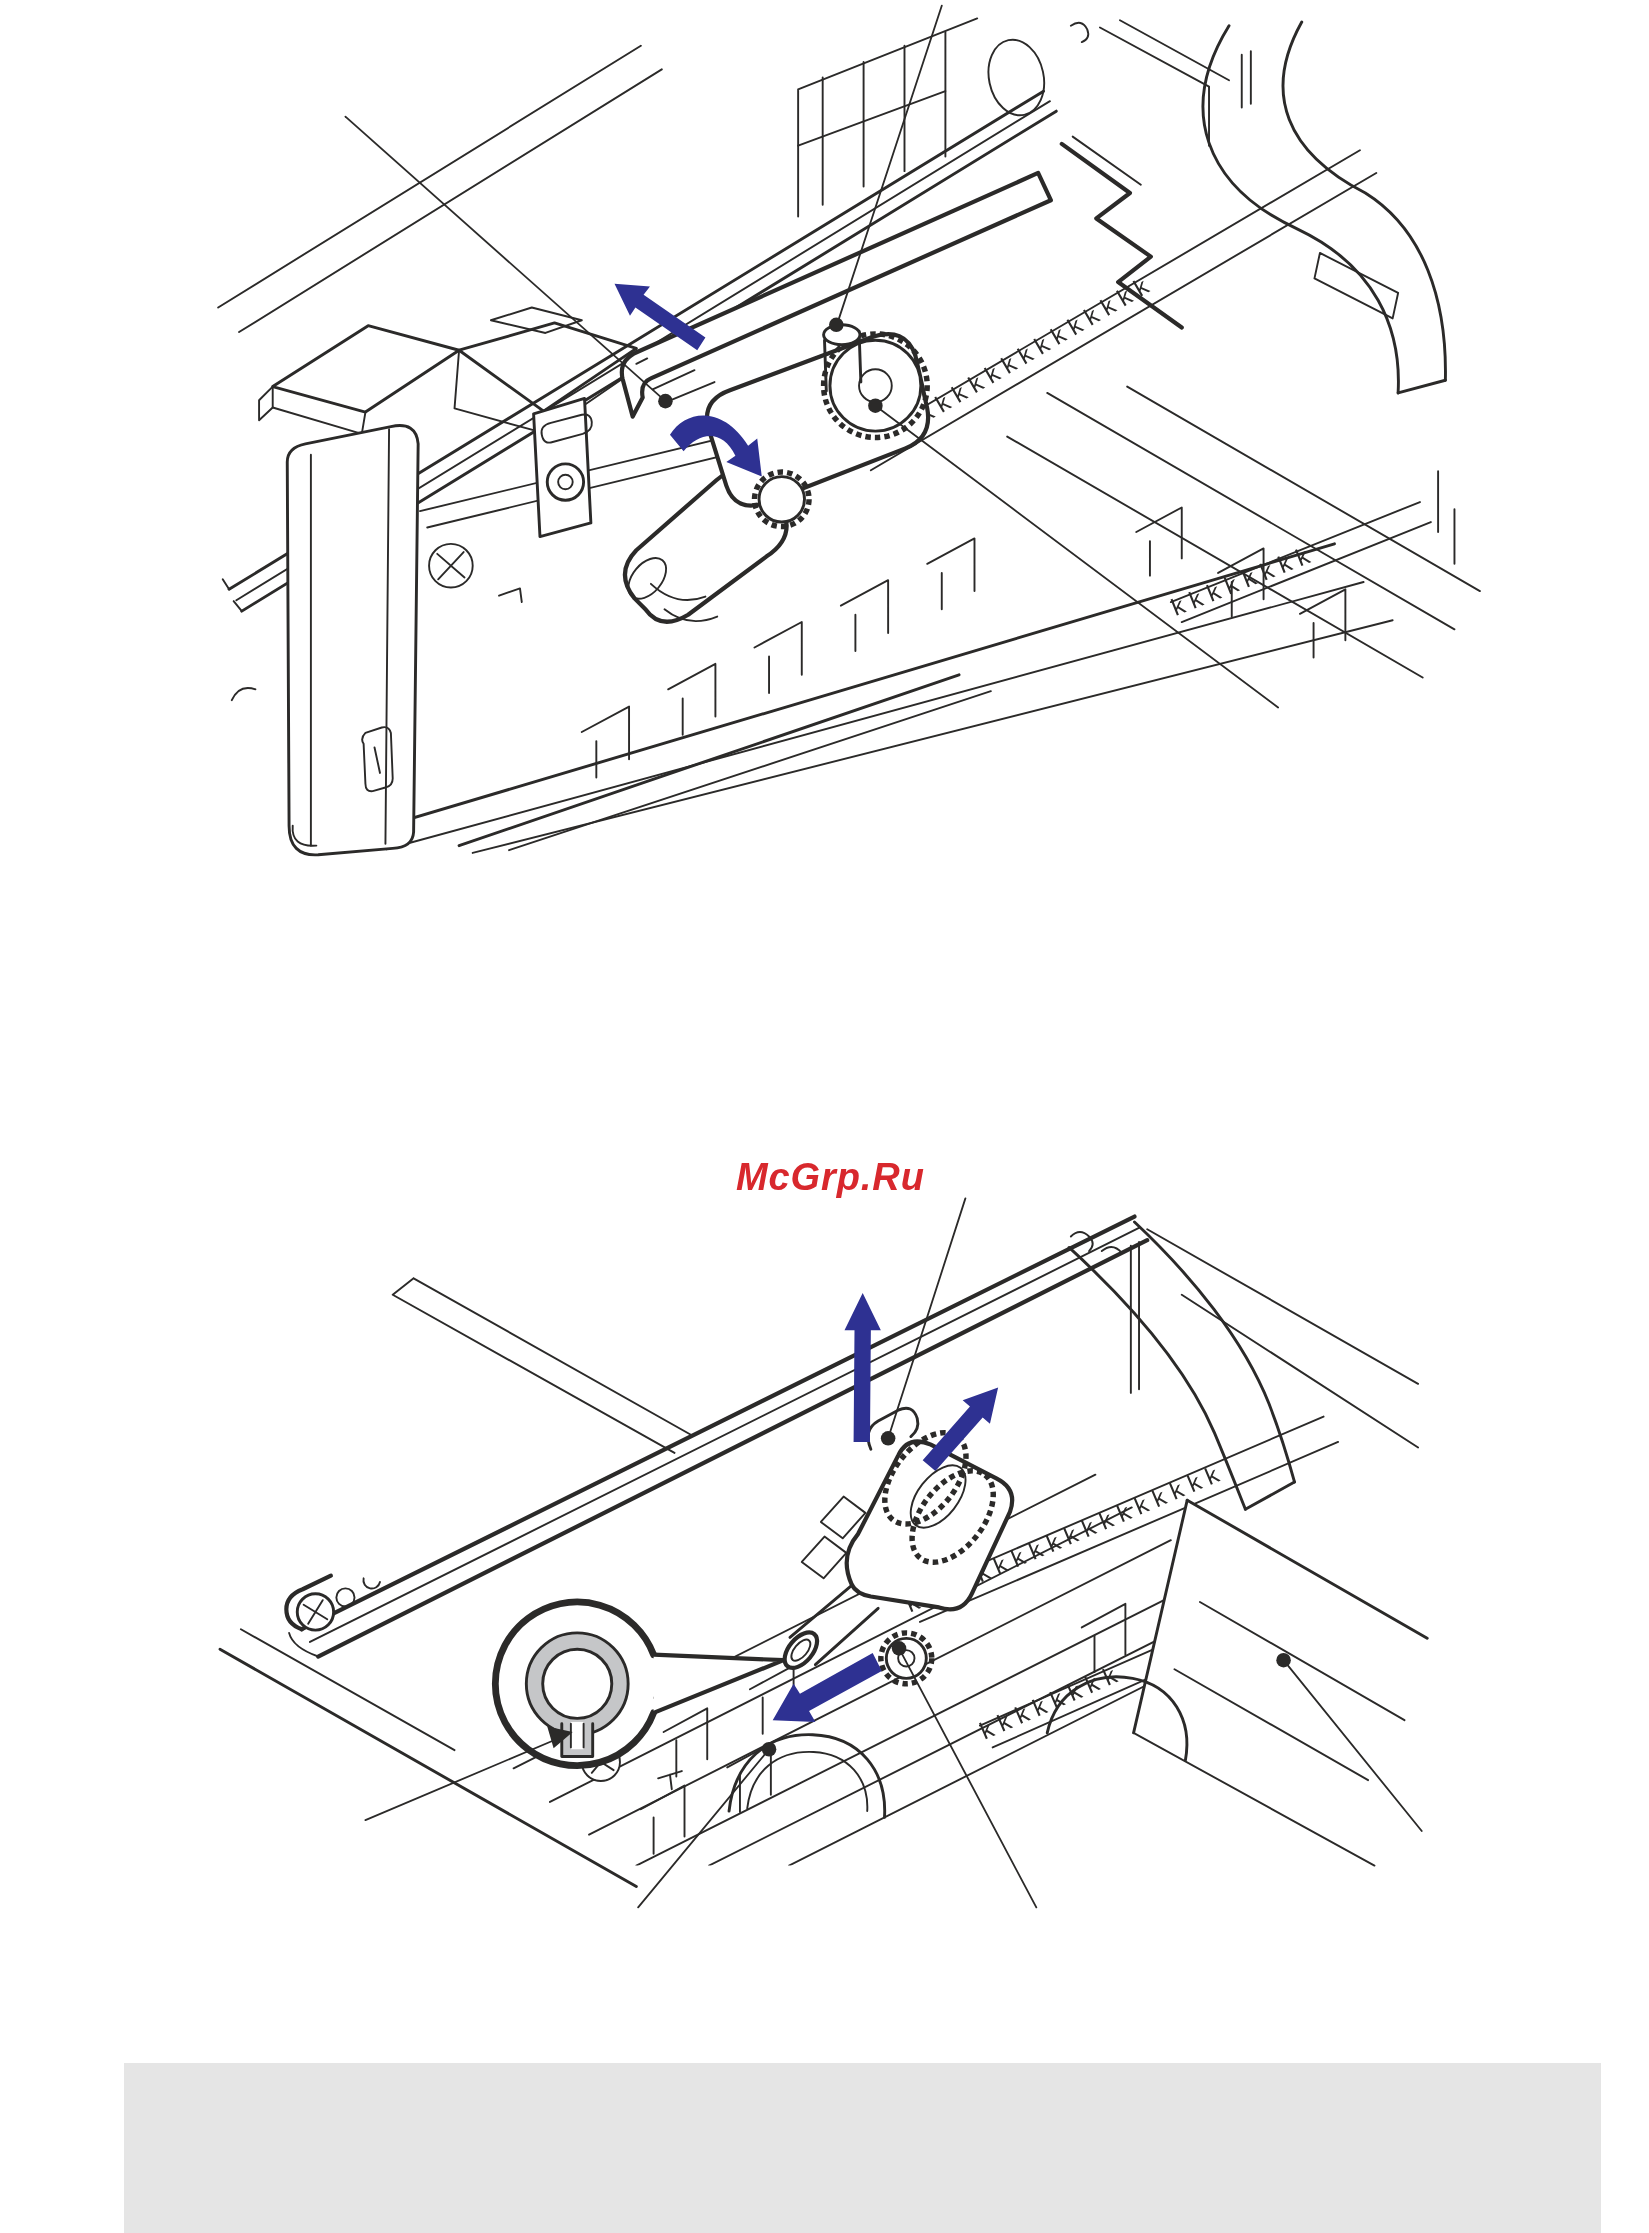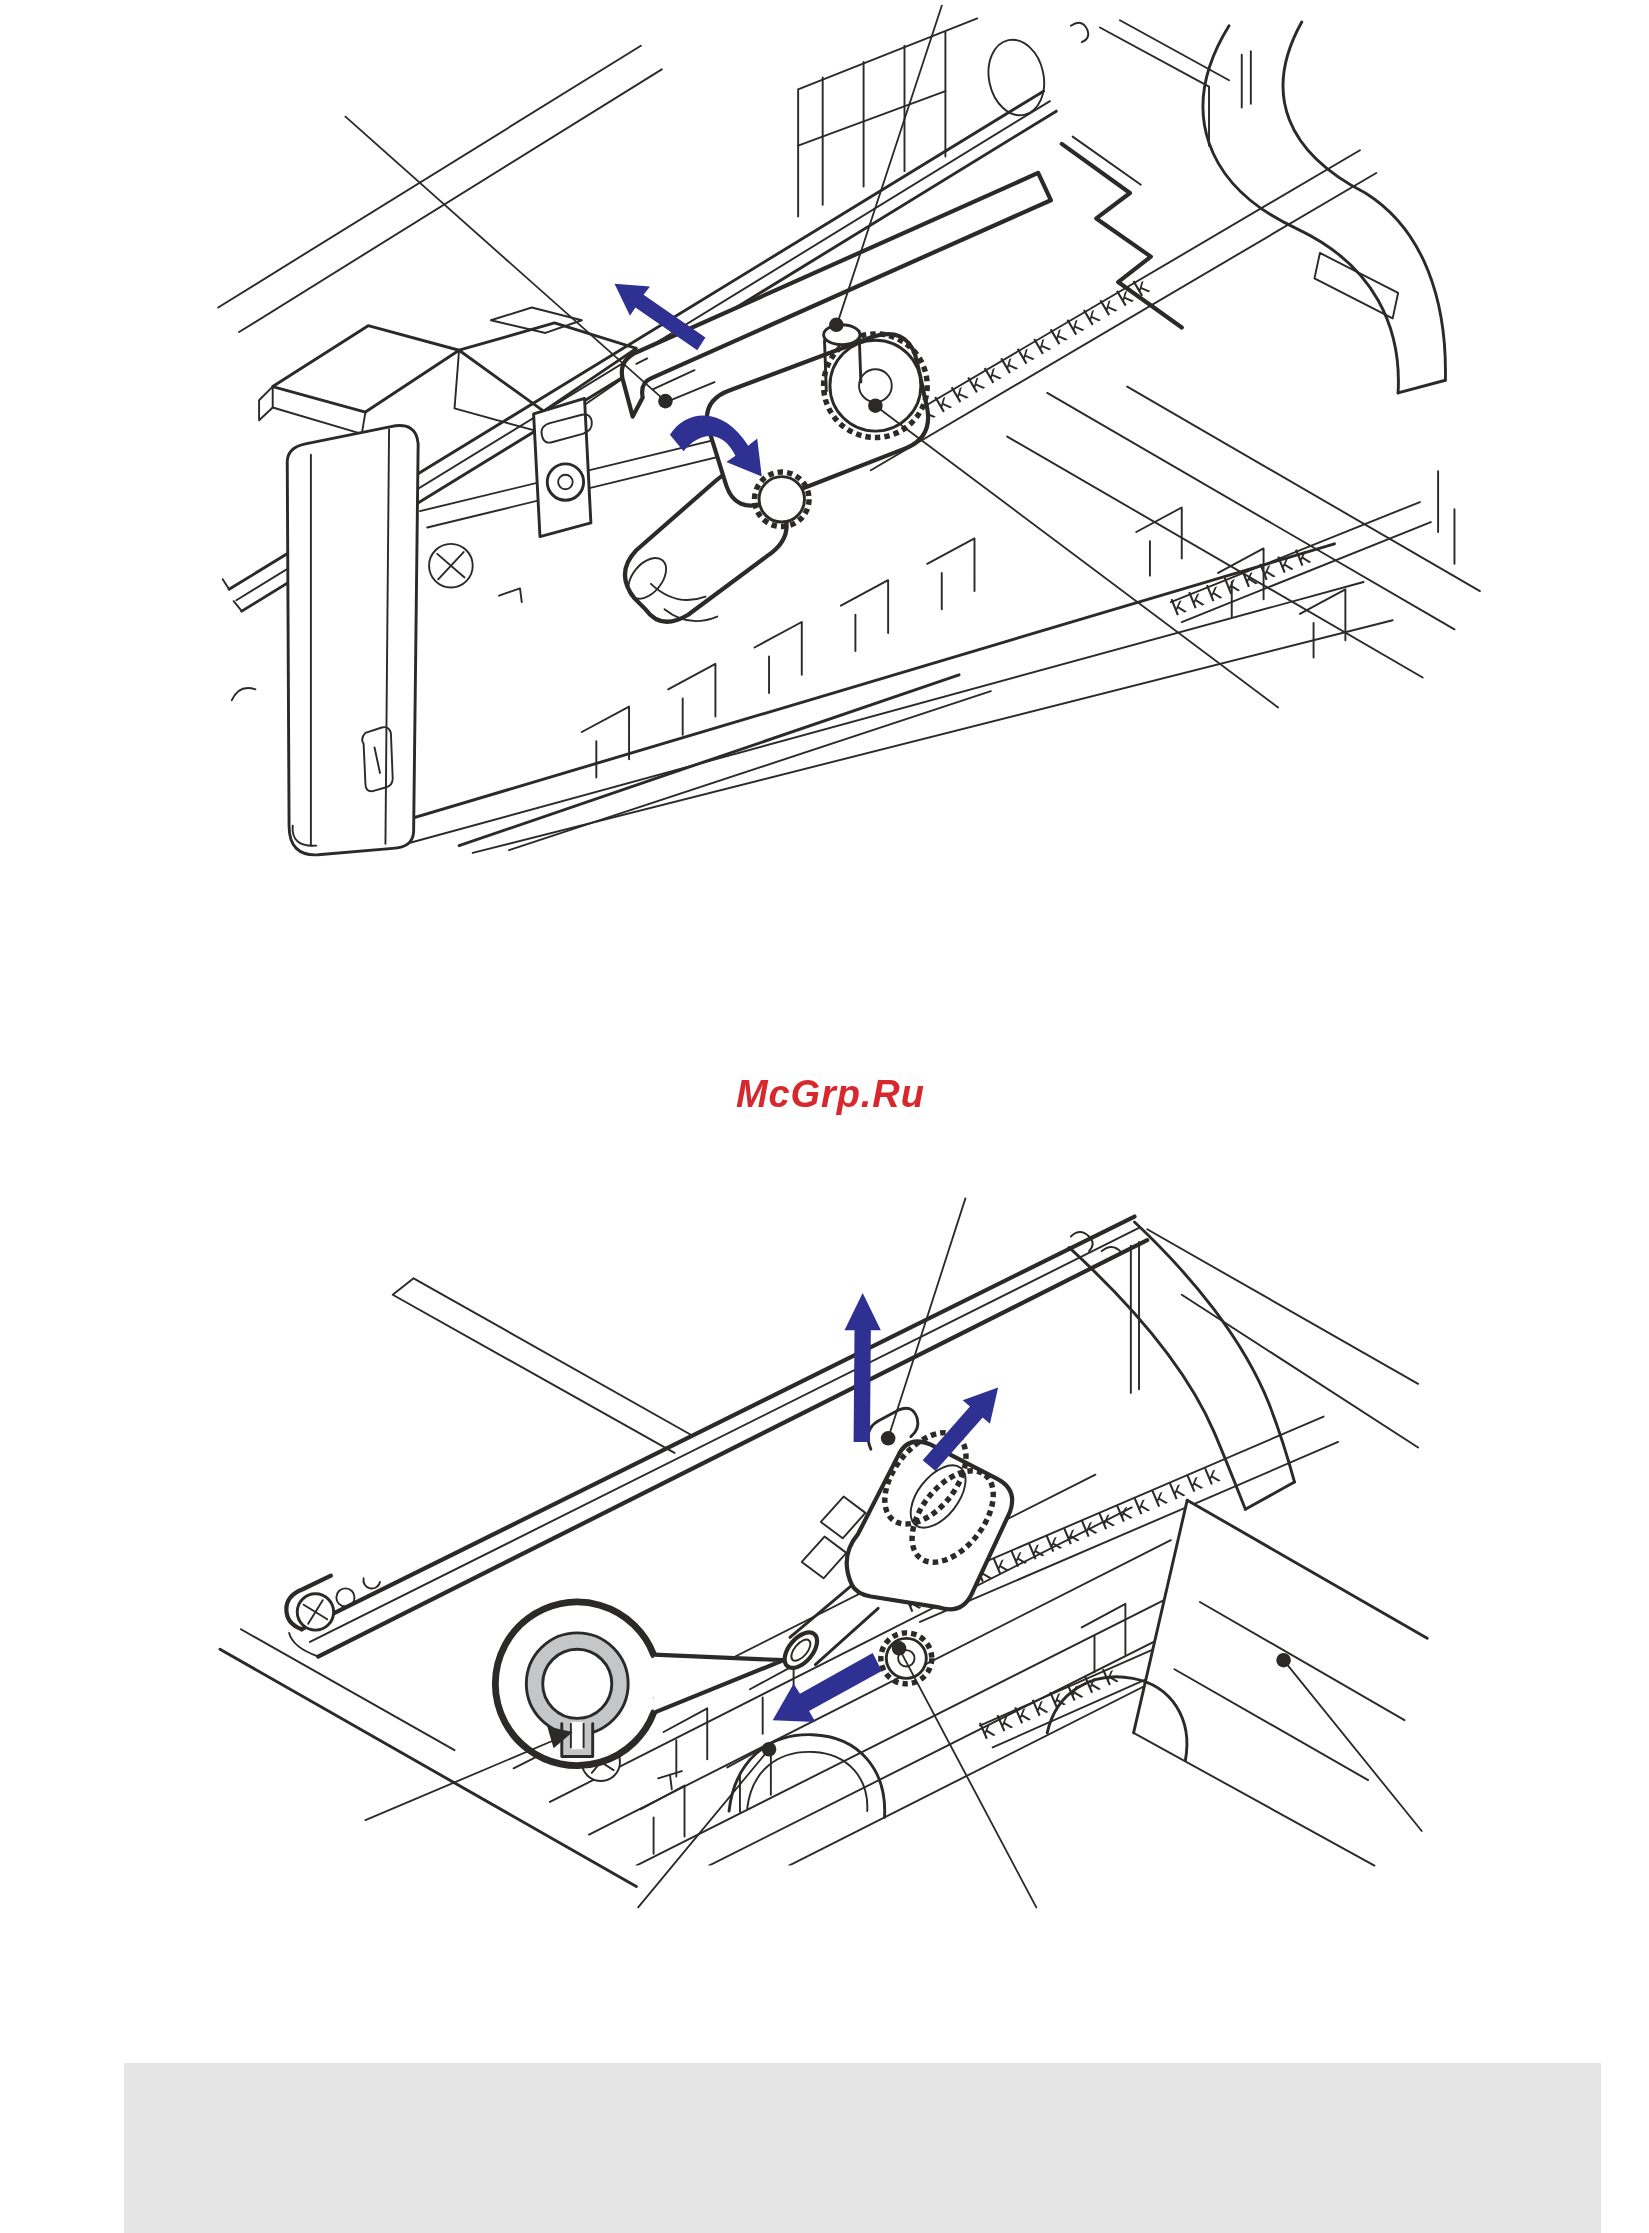--- a/index.html
+++ b/index.html
@@ -23,21 +23,21 @@
   .s3{fill:none;stroke:var(--line-color);stroke-width:4.6;stroke-linecap:round;stroke-linejoin:round}
   .s4{fill:none;stroke:var(--line-color);stroke-width:7.5;stroke-linecap:round;stroke-linejoin:round}
   .ldr{fill:none;stroke:var(--line-color);stroke-width:2;stroke-linecap:round}
   .wfill{fill:#fff}
   .dot{fill:var(--line-color);stroke:none}
   .blue{fill:var(--accent-color);stroke:none}
   .teeth{fill:none;stroke:var(--line-color);stroke-width:6;stroke-dasharray:6 4.5}
   .ringfill{fill:var(--ring-color);stroke:none}
   .rack{font-family:"DejaVu Sans Mono","Liberation Mono",monospace;font-size:25px;letter-spacing:6px;fill:var(--line-color)}
   .watermark{
-    position:absolute;left:736px;top:1073px;
+    position:absolute;left:736px;top:1156px;
     font-style:italic;font-weight:600;font-size:38px;letter-spacing:0.9px;
     color:var(--watermark-color);white-space:nowrap;
   }
   .footer-bar{
     position:absolute;left:124px;top:2063px;width:1477px;height:171px;
     background:var(--footer-color);
   }
 </style>
 </head>
 <body>

